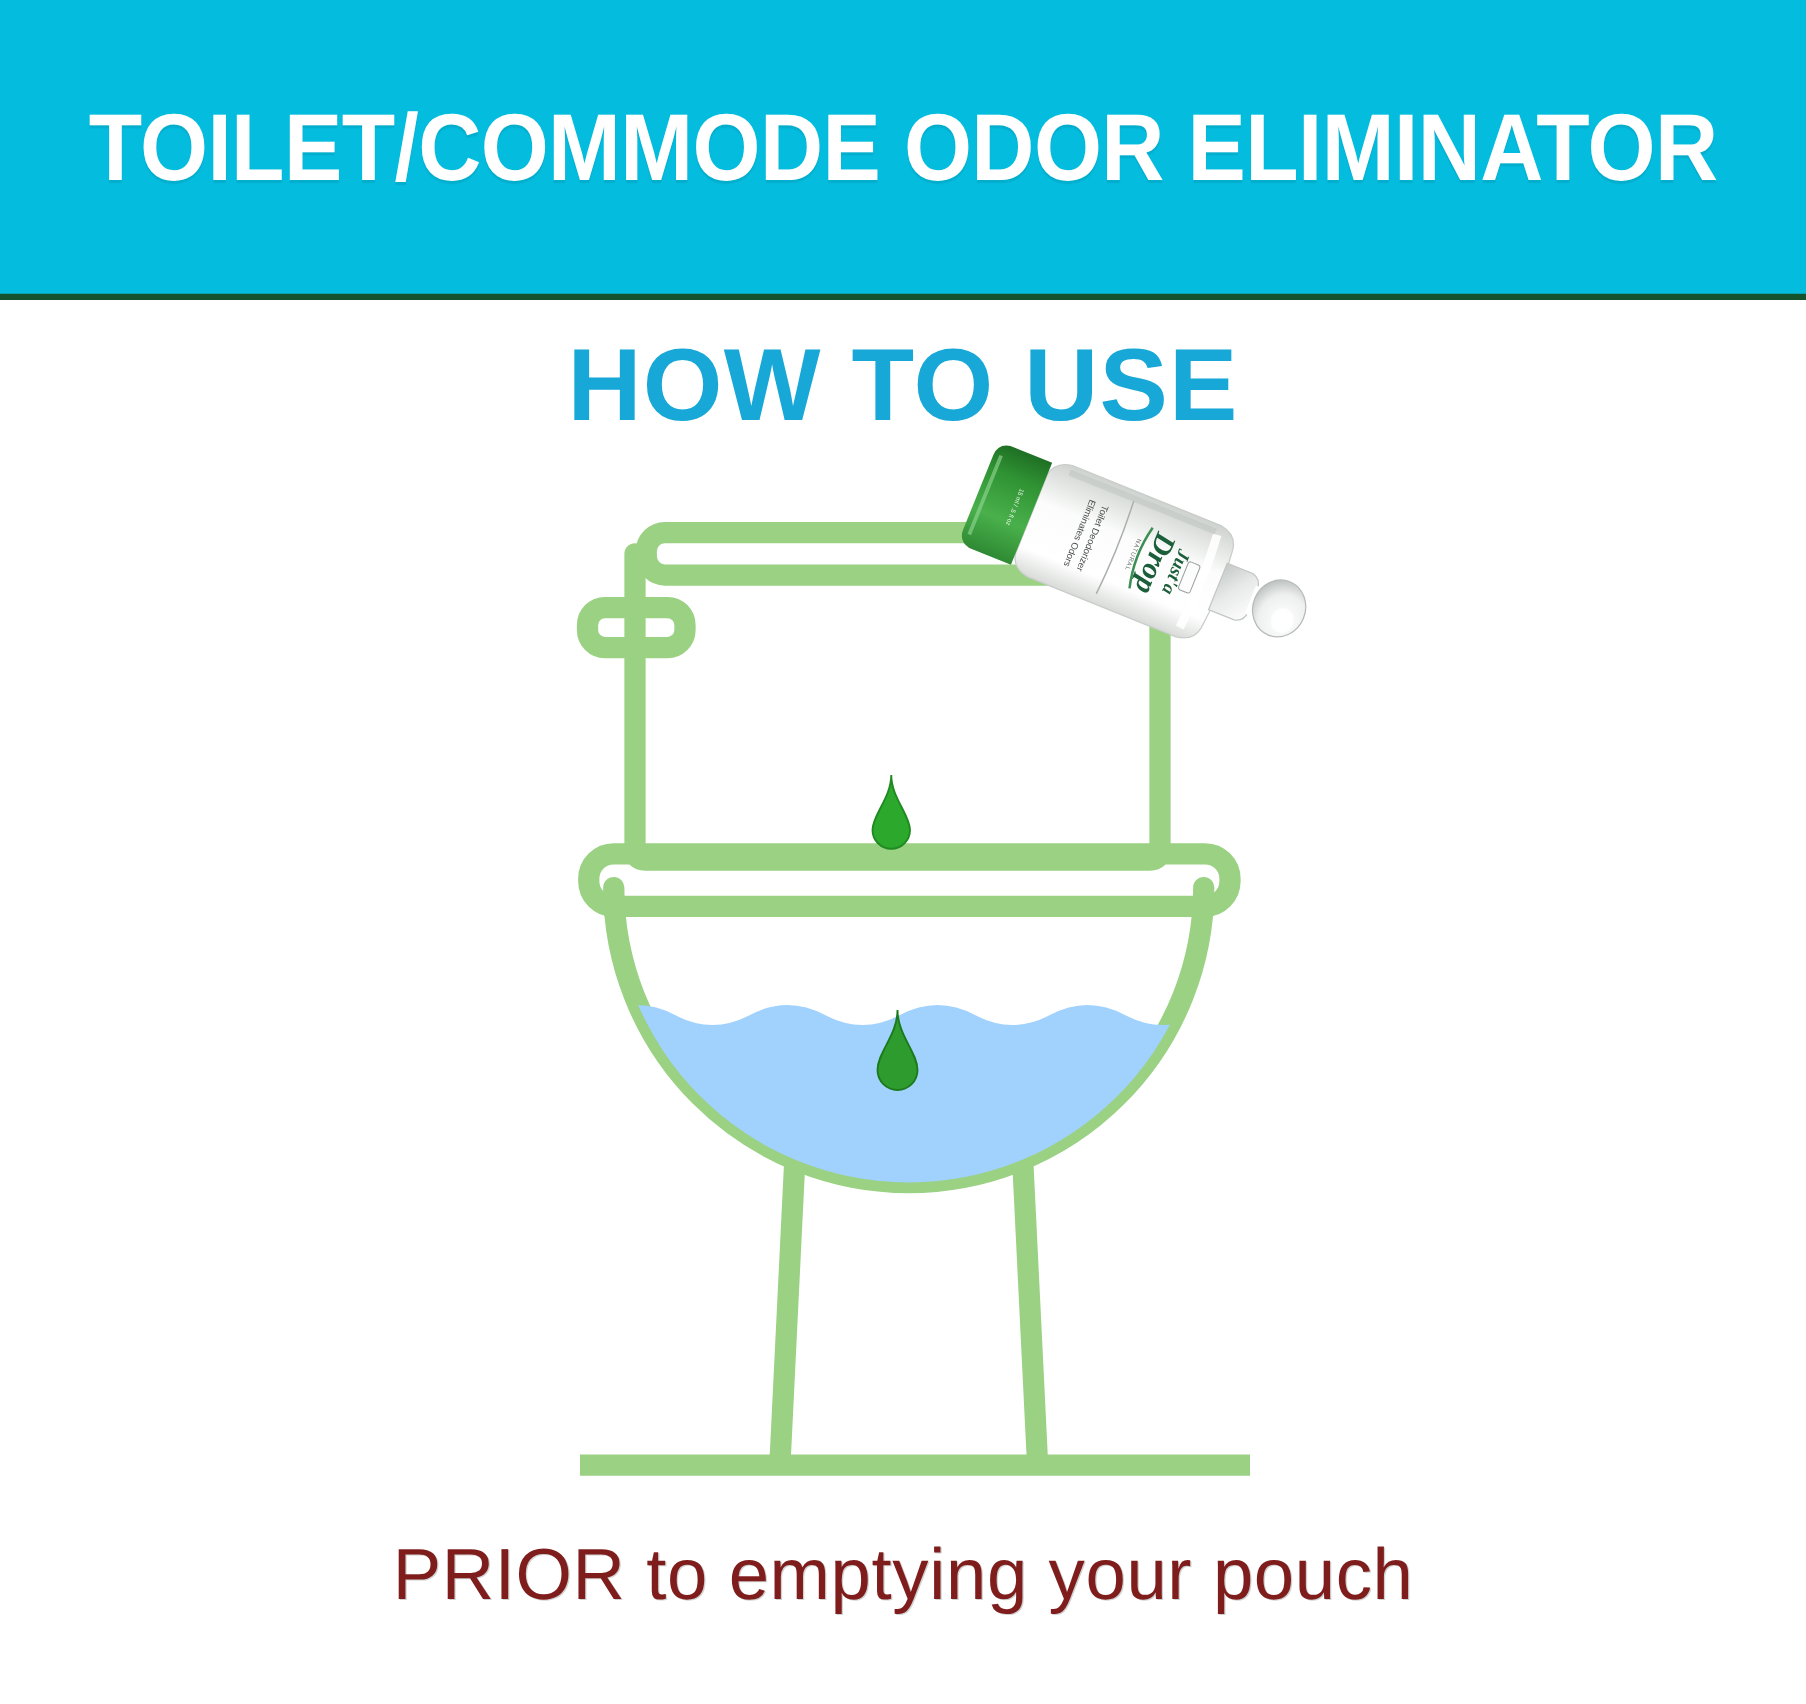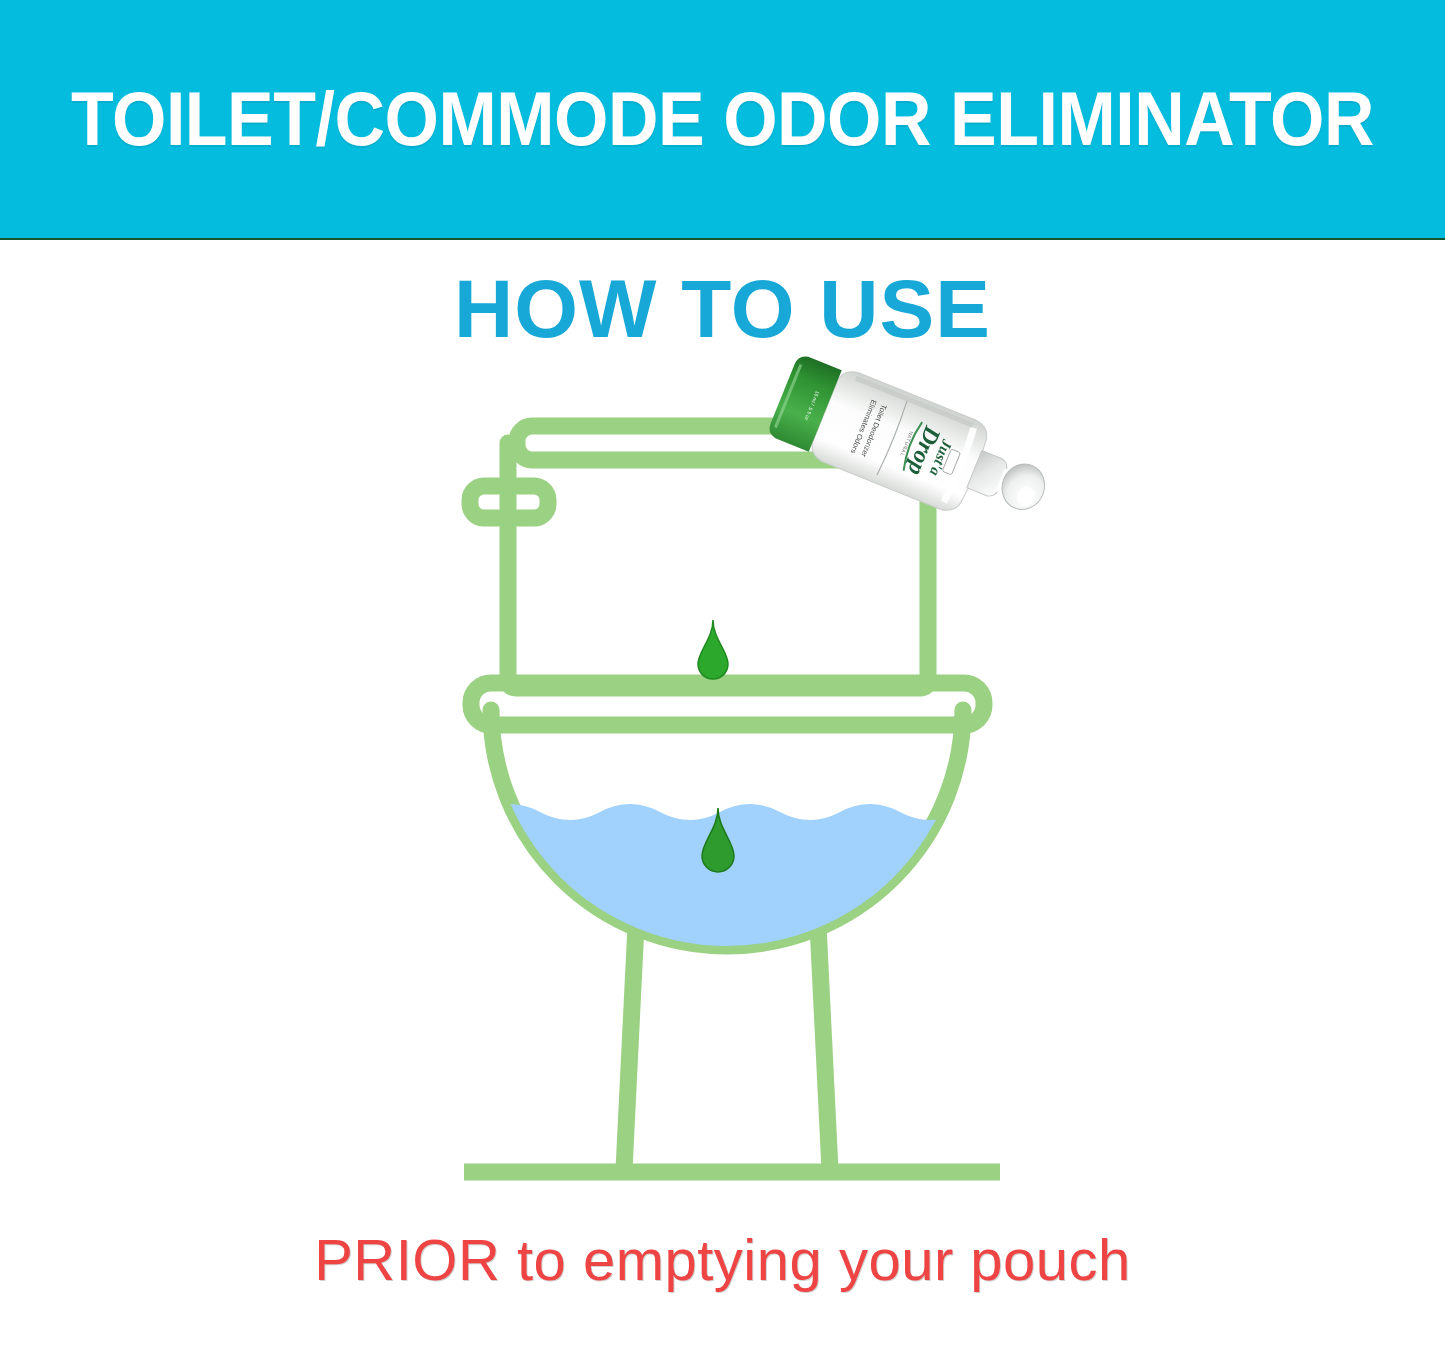--- a/index.html
+++ b/index.html
@@ -21,21 +21,21 @@
   }
 
   
   .banner {
     position: absolute;
     left: 0;
     top: 0;
     width: 1445px;
     height: 240px;
     background: #04BCDE;
-    border-bottom: 2px solid #14532d;
+    border-bottom: 5px solid #14532d;
     box-sizing: border-box;
   }
   .banner-title {
     position: absolute;
     left: 0;
     top: 0;
     width: 1445px;
     height: 237px;
     display: flex;
     align-items: center;
@@ -98,21 +98,21 @@
     overflow: visible;
   }
 
   
   .caption {
     position: absolute;
     left: 0;
     top: 1228px;
     width: 1445px;
     text-align: center;
-    color: #ef4444;
+    color: #7f1d1d;
     font-family: "Liberation Sans Narrow", "Liberation Sans", sans-serif;
     font-size: 58px;
     line-height: 64px;
     letter-spacing: 0.5px;
     white-space: nowrap;
   }
   .caption .line {
     display: block;
     text-shadow: 1px 1px 0 rgba(120,122,124,0.35);
   }

